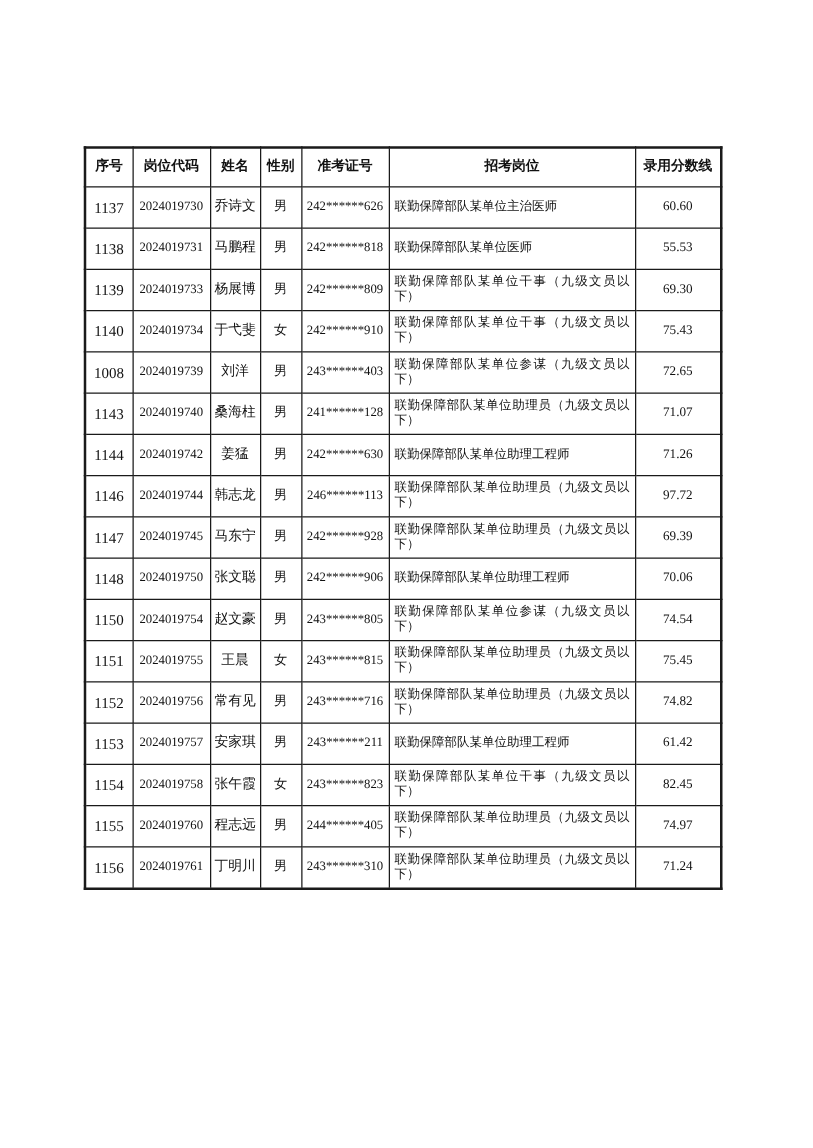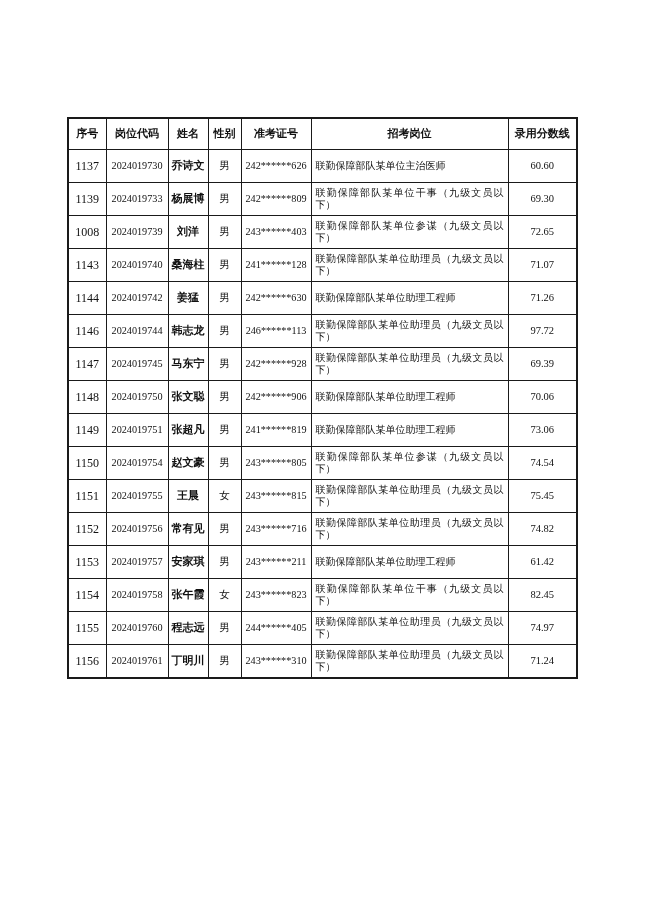--- a/index.html
+++ b/index.html
@@ -48,21 +48,21 @@
   }
   
   .score-table td.col-5 {
     text-align: justify;
     text-justify: inter-character;
     font-size: 10px;
     padding: 2px 4px;
   }
   .score-table td.col-0 { font-size: 12px; }
   .score-table td.col-1, .score-table td.col-4 { font-size: 10.2px; letter-spacing: 0; }
-  .score-table td.col-2 { font-size: 11px; font-weight: bold; }
+  .score-table td.col-2 { font-size: 11px; }
 </style>
 </head>
 <body>
 
 <div class="page">
   <table class="score-table">
     <colgroup>
         <col style="width: 38px;">
         <col style="width: 62px;">
         <col style="width: 40px;">
@@ -86,29 +86,47 @@
         <tr>
           <td class="col-0">1137</td>
           <td class="col-1">2024019730</td>
           <td class="col-2">乔诗文</td>
           <td class="col-3">男</td>
           <td class="col-4">242******626</td>
           <td class="col-5">联勤保障部队某单位主治医师</td>
           <td class="col-6">60.60</td>
         </tr>
         <tr>
+          <td class="col-0">1138</td>
+          <td class="col-1">2024019731</td>
+          <td class="col-2">马鹏程</td>
+          <td class="col-3">男</td>
+          <td class="col-4">242******818</td>
+          <td class="col-5">联勤保障部队某单位医师</td>
+          <td class="col-6">55.53</td>
+        </tr>
+        <tr>
           <td class="col-0">1139</td>
           <td class="col-1">2024019733</td>
           <td class="col-2">杨展博</td>
           <td class="col-3">男</td>
           <td class="col-4">242******809</td>
           <td class="col-5">联勤保障部队某单位干事（九级文员以下）</td>
           <td class="col-6">69.30</td>
         </tr>
         <tr>
+          <td class="col-0">1140</td>
+          <td class="col-1">2024019734</td>
+          <td class="col-2">于弋斐</td>
+          <td class="col-3">女</td>
+          <td class="col-4">242******910</td>
+          <td class="col-5">联勤保障部队某单位干事（九级文员以下）</td>
+          <td class="col-6">75.43</td>
+        </tr>
+        <tr>
           <td class="col-0">1008</td>
           <td class="col-1">2024019739</td>
           <td class="col-2">刘洋</td>
           <td class="col-3">男</td>
           <td class="col-4">243******403</td>
           <td class="col-5">联勤保障部队某单位参谋（九级文员以下）</td>
           <td class="col-6">72.65</td>
         </tr>
         <tr>
           <td class="col-0">1143</td>
@@ -147,29 +165,20 @@
           <td class="col-6">69.39</td>
         </tr>
         <tr>
           <td class="col-0">1148</td>
           <td class="col-1">2024019750</td>
           <td class="col-2">张文聪</td>
           <td class="col-3">男</td>
           <td class="col-4">242******906</td>
           <td class="col-5">联勤保障部队某单位助理工程师</td>
           <td class="col-6">70.06</td>
-        </tr>
-        <tr>
-          <td class="col-0">1149</td>
-          <td class="col-1">2024019751</td>
-          <td class="col-2">张超凡</td>
-          <td class="col-3">男</td>
-          <td class="col-4">241******819</td>
-          <td class="col-5">联勤保障部队某单位助理工程师</td>
-          <td class="col-6">73.06</td>
         </tr>
         <tr>
           <td class="col-0">1150</td>
           <td class="col-1">2024019754</td>
           <td class="col-2">赵文豪</td>
           <td class="col-3">男</td>
           <td class="col-4">243******805</td>
           <td class="col-5">联勤保障部队某单位参谋（九级文员以下）</td>
           <td class="col-6">74.54</td>
         </tr>

